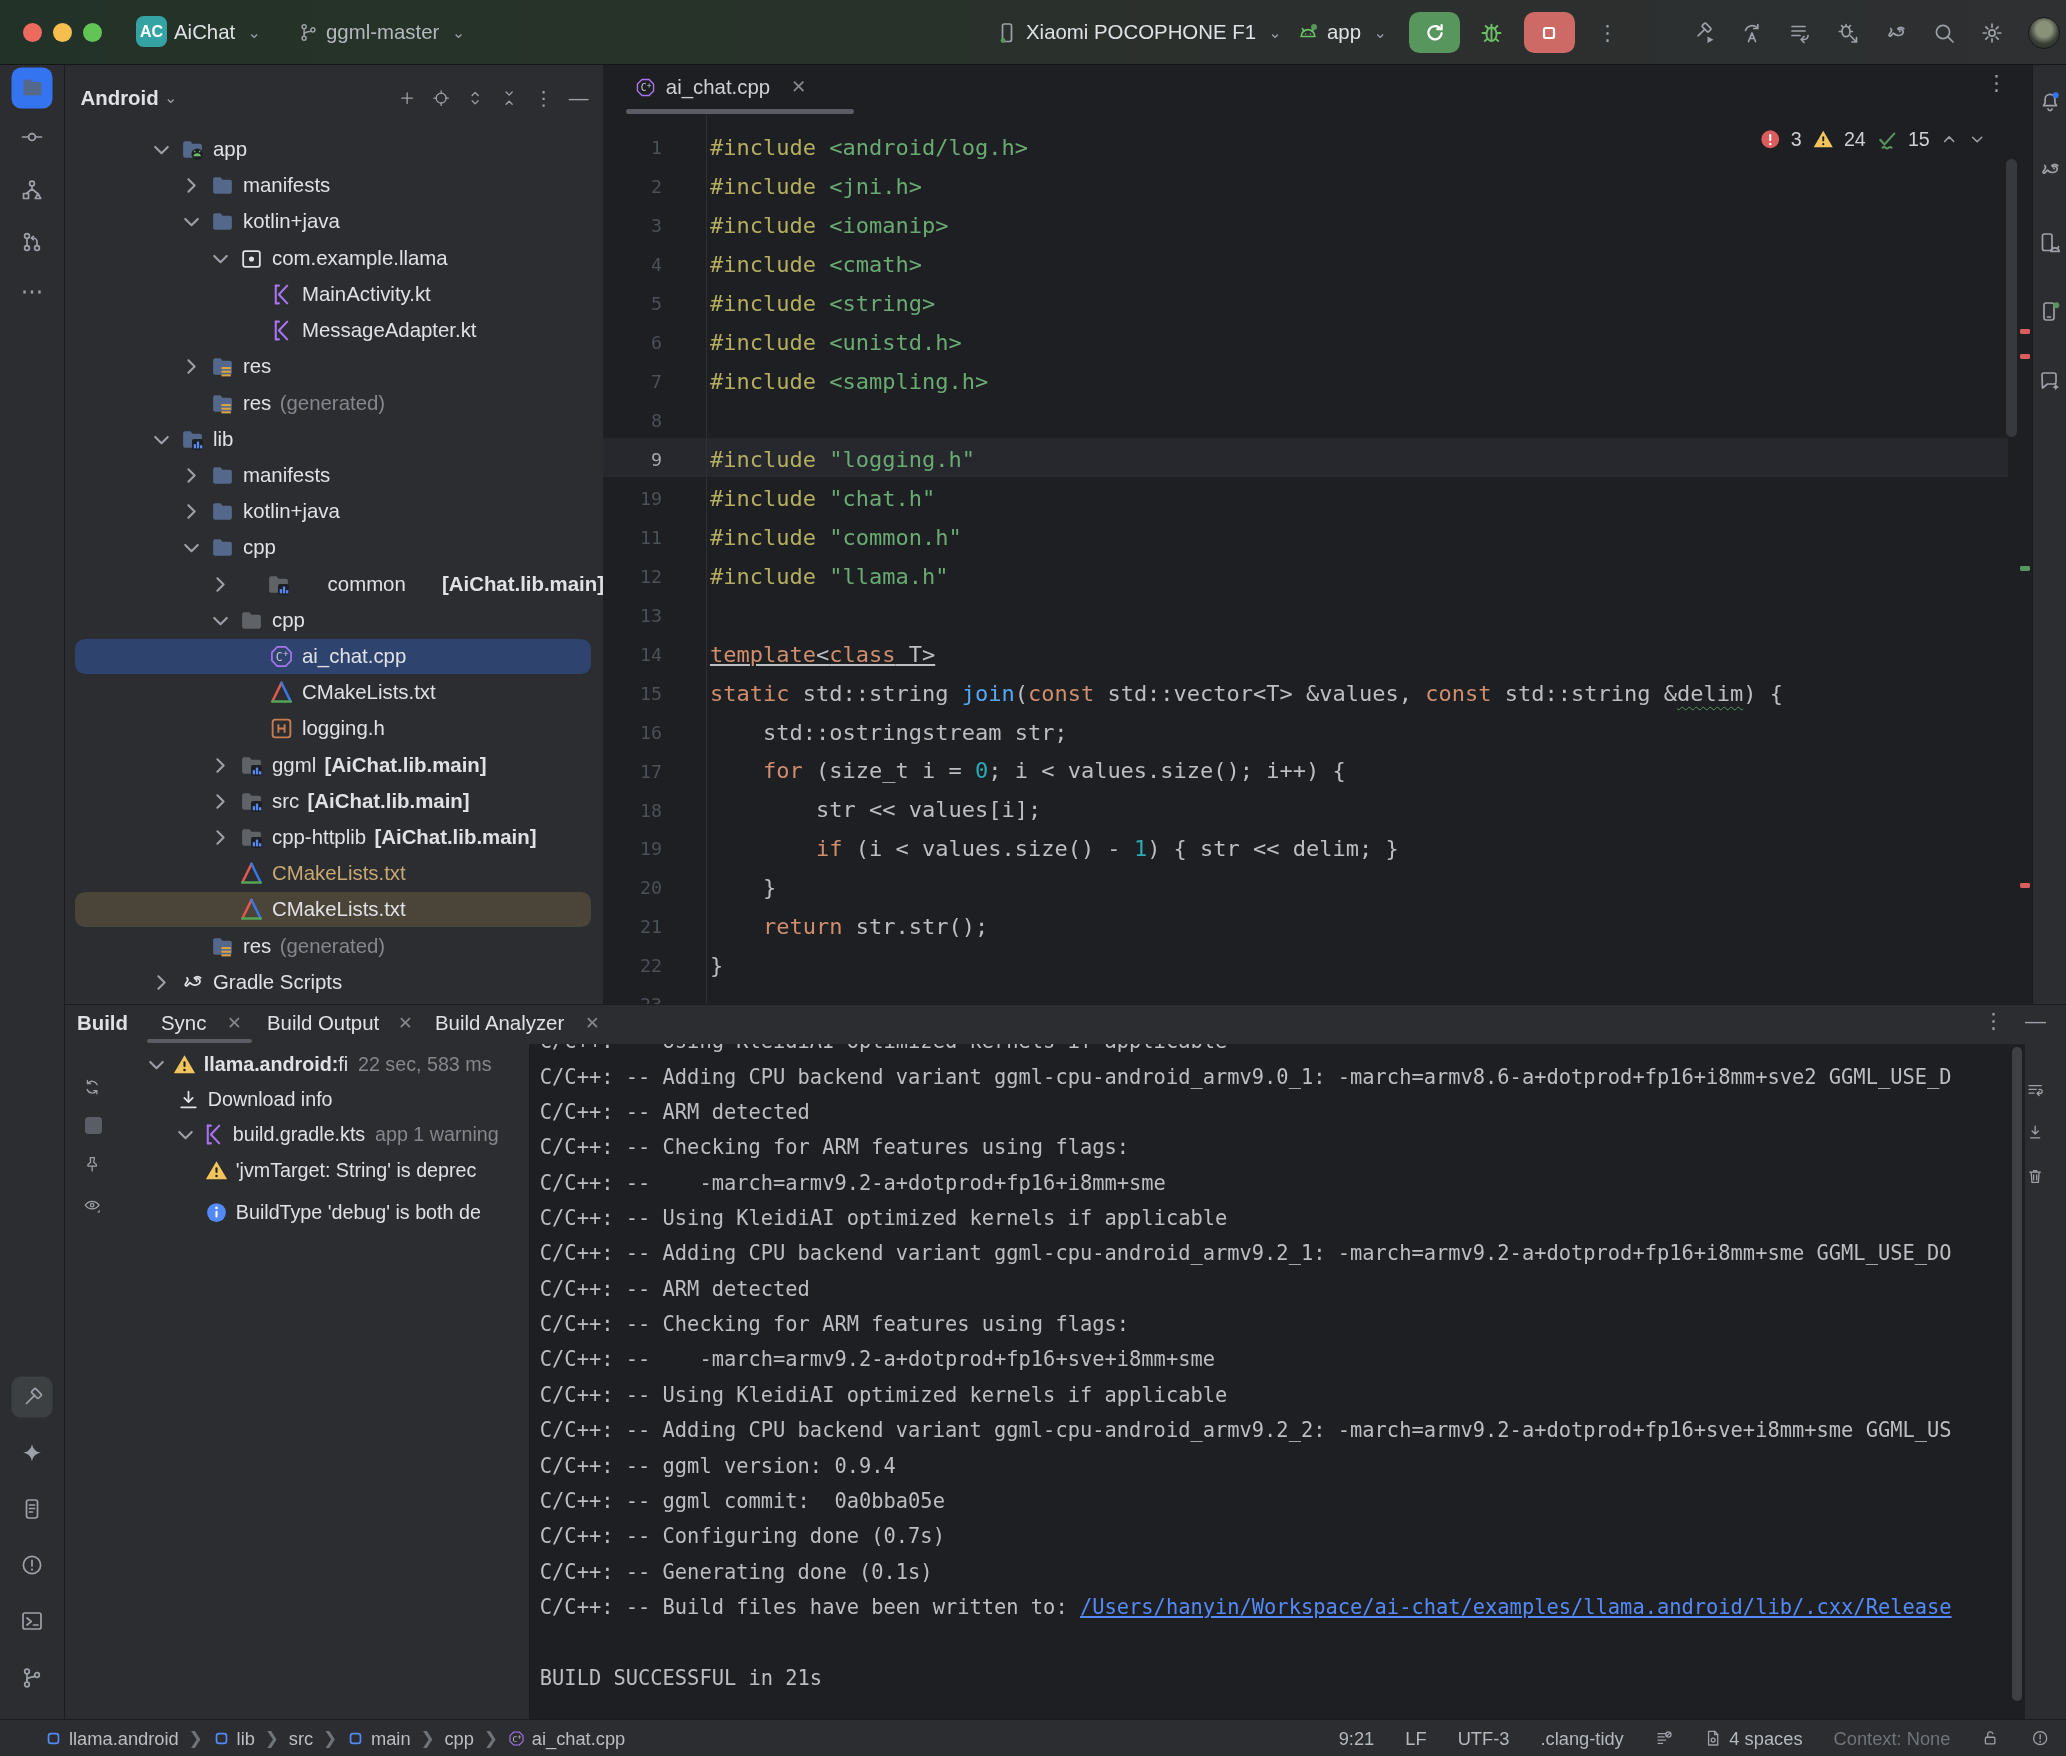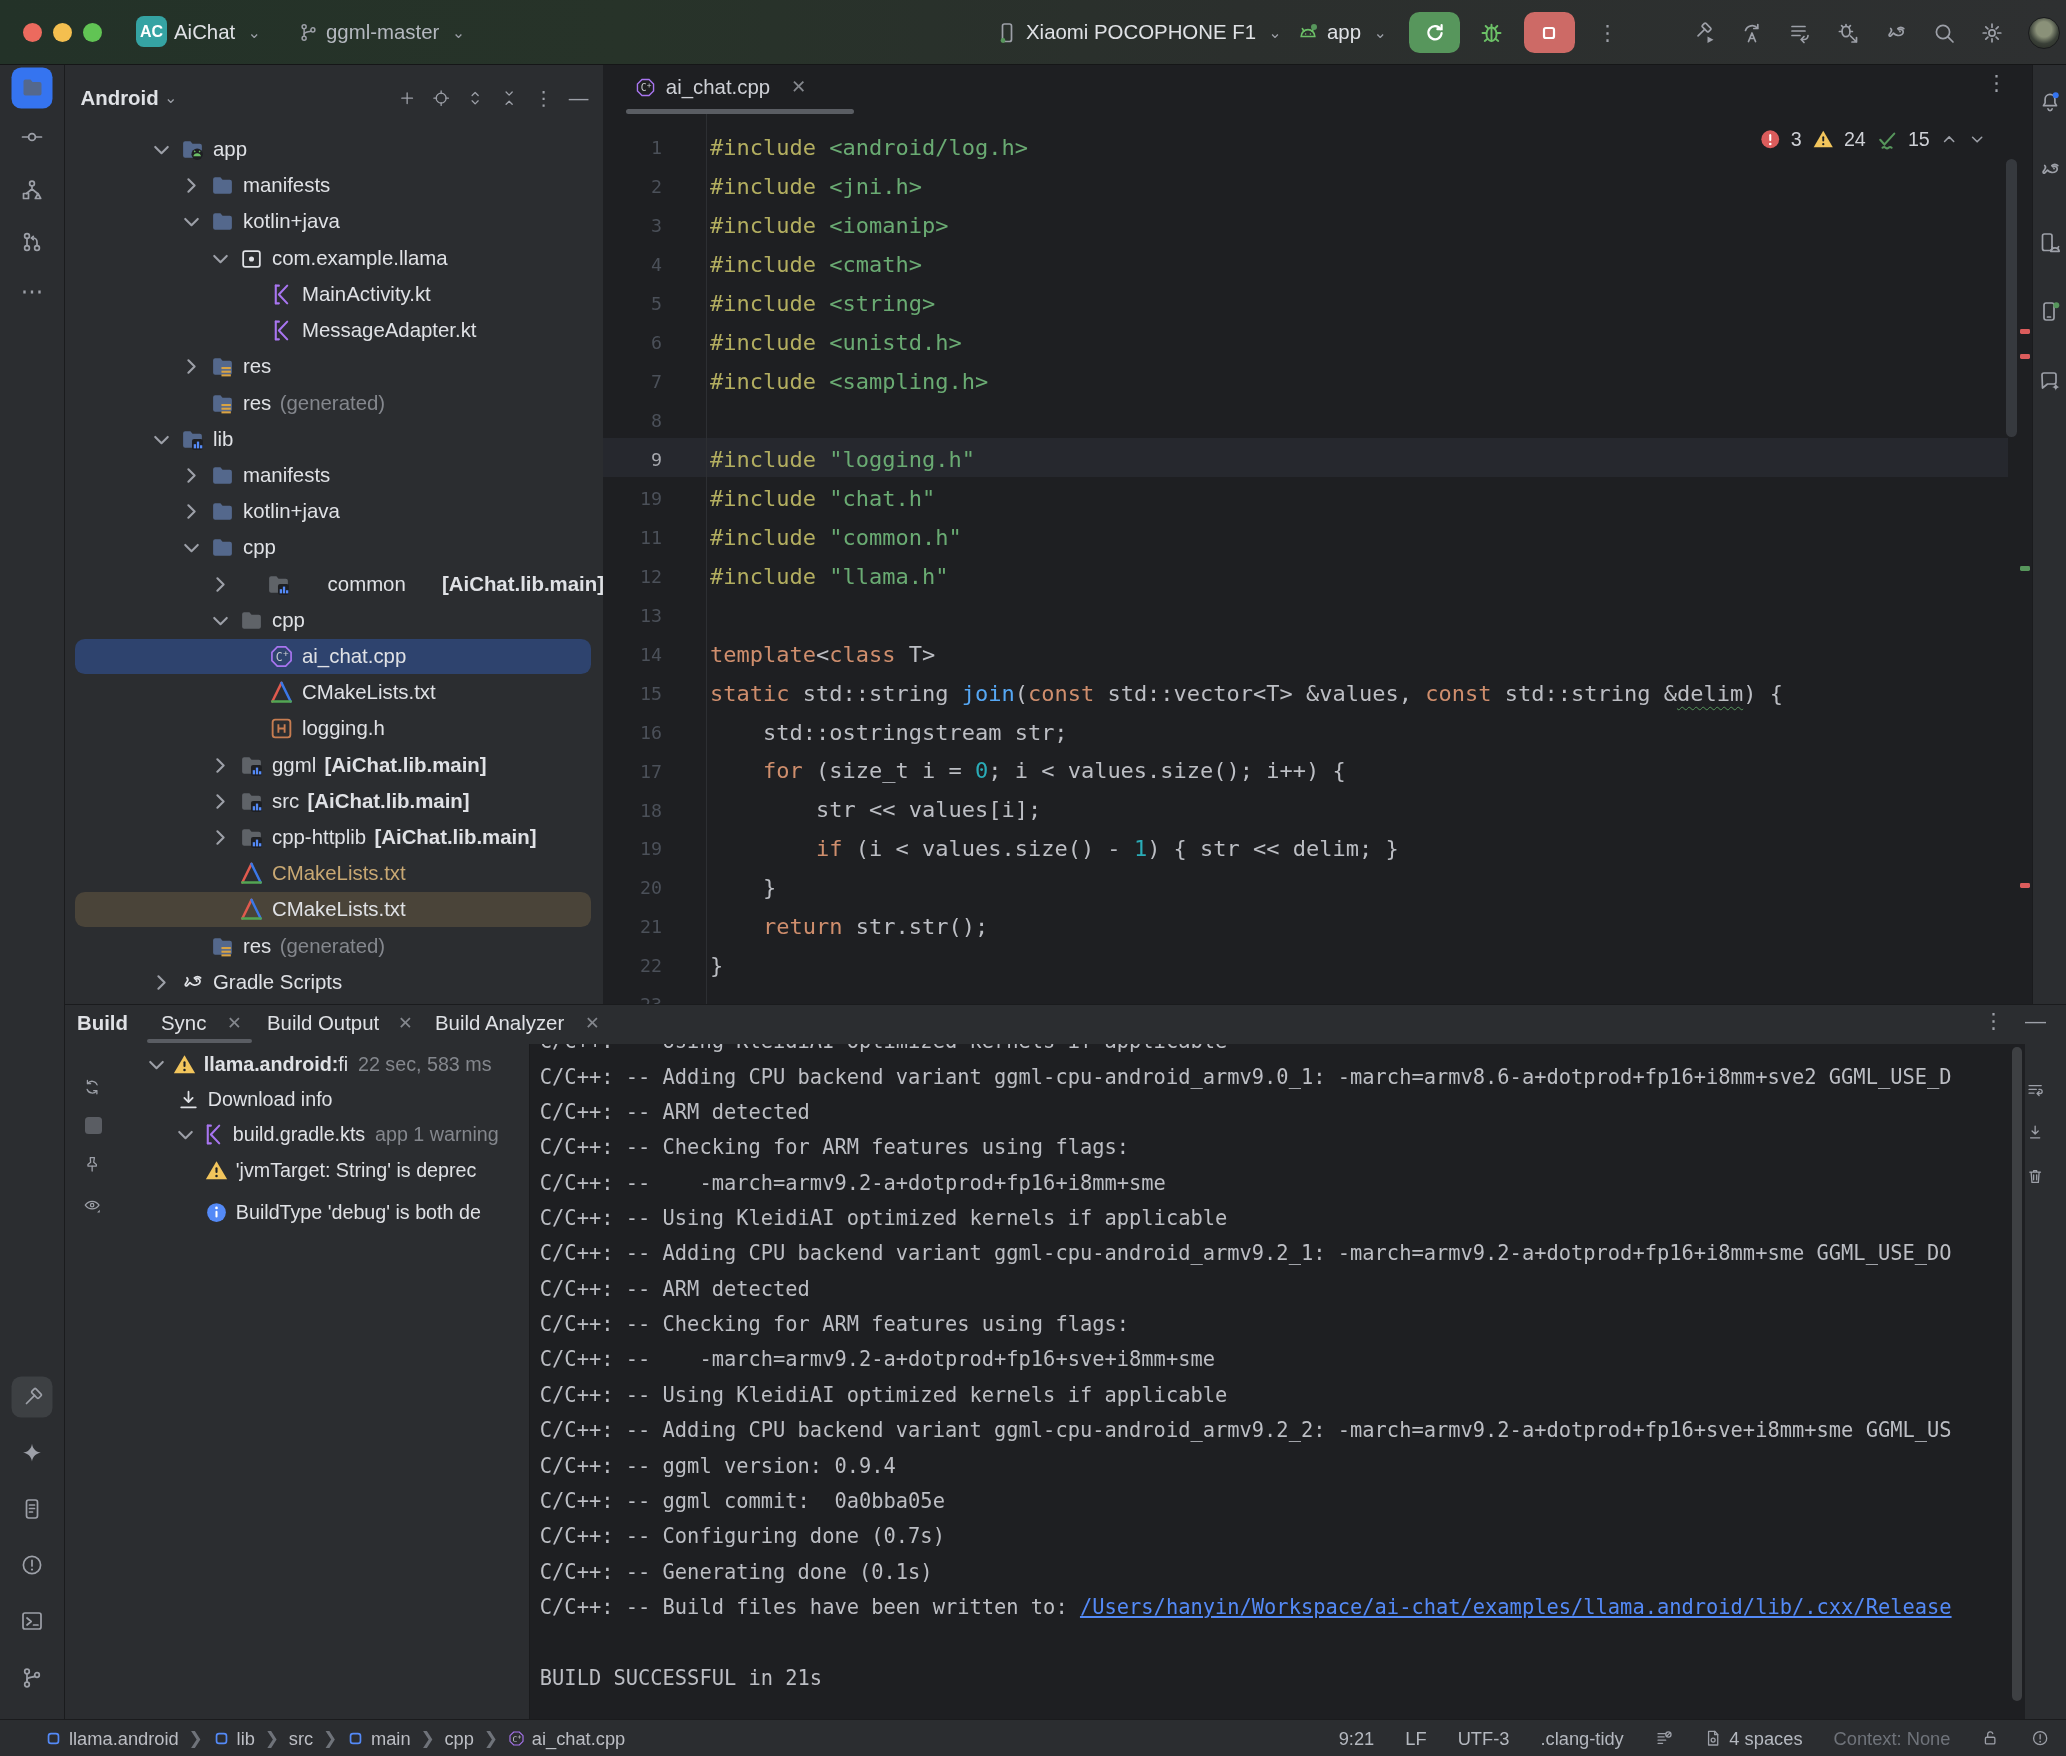--- a/index.html
+++ b/index.html
@@ -679,21 +679,21 @@
         <div class="cl" style="top: 187px;"><span class="tk-pp">#include</span><span class=""> </span><span class="tk-str">&lt;cmath&gt;</span></div>
         <div class="cl" style="top: 226px;"><span class="tk-pp">#include</span><span class=""> </span><span class="tk-str">&lt;string&gt;</span></div>
         <div class="cl" style="top: 265px;"><span class="tk-pp">#include</span><span class=""> </span><span class="tk-str">&lt;unistd.h&gt;</span></div>
         <div class="cl" style="top: 304px;"><span class="tk-pp">#include</span><span class=""> </span><span class="tk-str">&lt;sampling.h&gt;</span></div>
         <div class="cl" style="top: 343px;"></div>
         <div class="cl" style="top: 382px;"><span class="tk-pp">#include</span><span class=""> </span><span class="tk-str">"logging.h"</span></div>
         <div class="cl" style="top: 421px;"><span class="tk-pp">#include</span><span class=""> </span><span class="tk-str">"chat.h"</span></div>
         <div class="cl" style="top: 460px;"><span class="tk-pp">#include</span><span class=""> </span><span class="tk-str">"common.h"</span></div>
         <div class="cl" style="top: 499px;"><span class="tk-pp">#include</span><span class=""> </span><span class="tk-str">"llama.h"</span></div>
         <div class="cl" style="top: 538px;"></div>
-        <div class="cl" style="top: 577px;"><span class="tk-kw">template</span><span class="">&lt;</span><span class="tk-kw">class</span><span class=""> T&gt;</span></div>
+        <div class="cl" style="top: 577px; text-decoration: underline;"><span class="tk-kw">template</span><span class="">&lt;</span><span class="tk-kw">class</span><span class=""> T&gt;</span></div>
         <div class="cl" style="top: 616px;"><span class="tk-kw">static</span><span class=""> std::string </span><span class="tk-fn">join</span><span class="">(</span><span class="tk-kw">const</span><span class=""> std::vector&lt;T&gt; &amp;values, </span><span class="tk-kw">const</span><span class=""> std::string &amp;</span><span class="tk-ul">delim</span><span class="">) {</span></div>
         <div class="cl" style="top: 655px;"><span class="">    std::ostringstream str;</span></div>
         <div class="cl" style="top: 693px;"><span class="">    </span><span class="tk-kw">for</span><span class=""> (size_t i = </span><span class="tk-num">0</span><span class="">; i &lt; values.size(); i++) {</span></div>
         <div class="cl" style="top: 732px;"><span class="">        str &lt;&lt; values[i];</span></div>
         <div class="cl" style="top: 771px;"><span class="">        </span><span class="tk-kw">if</span><span class=""> (i &lt; values.size() - </span><span class="tk-num">1</span><span class="">) { str &lt;&lt; delim; }</span></div>
         <div class="cl" style="top: 810px;"><span class="">    }</span></div>
         <div class="cl" style="top: 849px;"><span class="">    </span><span class="tk-kw">return</span><span class=""> str.str();</span></div>
         <div class="cl" style="top: 888px;"><span class="">}</span></div>
         <div class="cl" style="top: 927px;"></div>
       </div>

